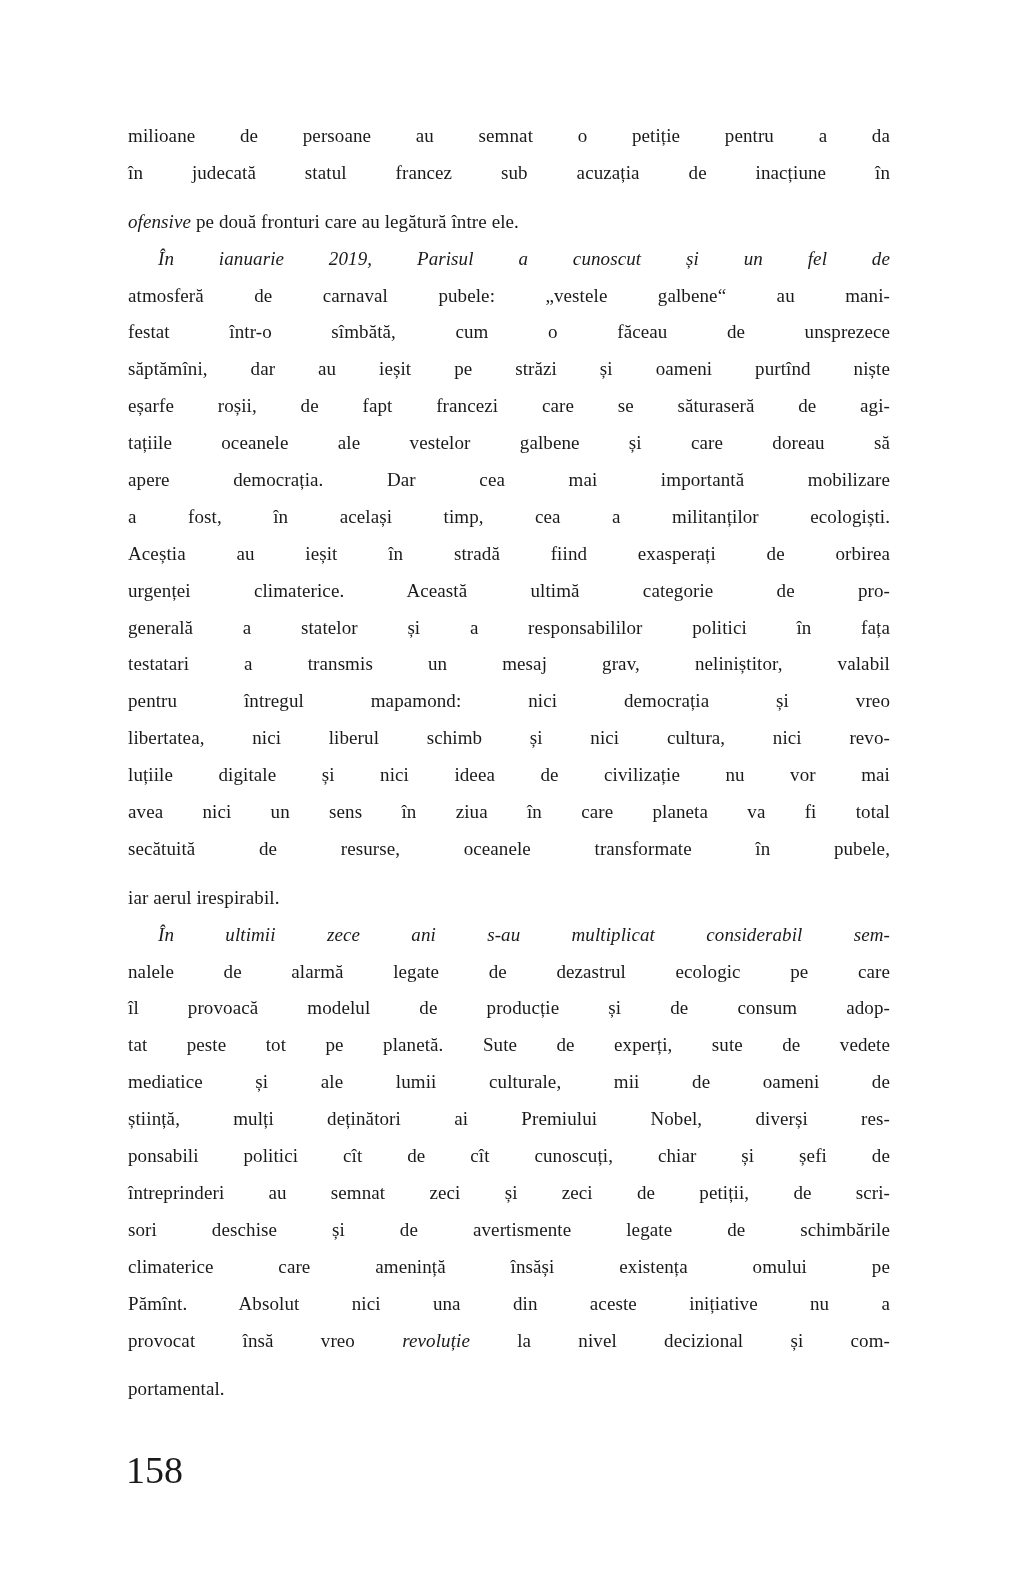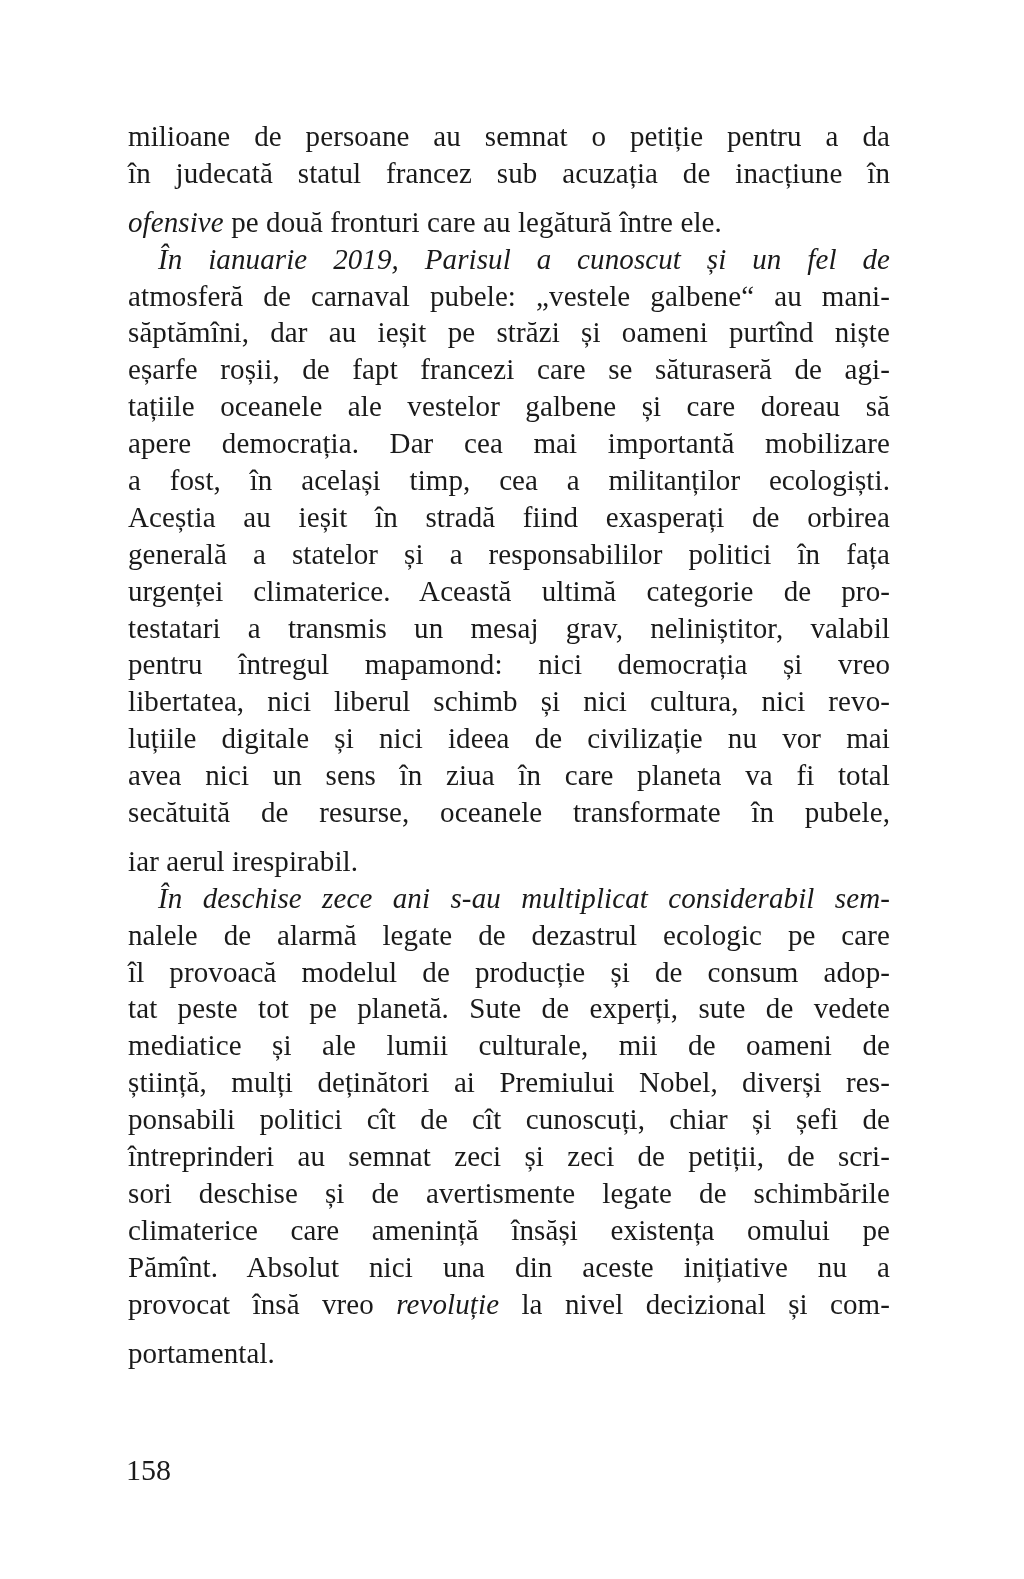--- a/index.html
+++ b/index.html
@@ -18,80 +18,81 @@
     .page {
       position: absolute;
       left: 128px;
       top: 118px;
       width: 762px;
     }
     .line {
       display: block;
       height: 36.9px;
       line-height: 36.9px;
-      font-size: 29px;
+      font-size: 19px;
       white-space: nowrap;
       text-align: justify;
       text-align-last: justify;
       letter-spacing: 0.1px;
     }
     .line.last {
       text-align-last: left;
       margin-top: 12px;
     }
     .line.indent {
       padding-left: 30px;
       font-style: italic;
     }
     .line em {
       font-style: italic;
     }
     .page-number {
       position: absolute;
       left: 126px;
       top: 1452px;
-      font-size: 30px;
+      font-size: 38px;
       line-height: 36px;
       color: #1a1a1a;
       font-family: "Liberation Serif", "DejaVu Serif", serif;
     }
   </style>
 </head>
 <body>
 
 <div class="page">
 
   <div>
     <span class="line">milioane de persoane au semnat o petiție pentru a da</span>
     <span class="line">în judecată statul francez sub acuzația de inacțiune în</span>
     <span class="line last"><em>ofensive</em><span> pe două fronturi care au legătură între ele.</span></span>
   </div>
 
   <div>
     <span class="line indent">În ianuarie 2019, Parisul a cunoscut și un fel de</span>
     <span class="line">atmosferă de carnaval pubele: „vestele galbene“ au mani-</span>
+    <span class="line">festat într-o sîmbătă, cum o făceau de unsprezece</span>
     <span class="line">săptămîni, dar au ieșit pe străzi și oameni purtînd niște</span>
     <span class="line">eșarfe roșii, de fapt francezi care se săturaseră de agi-</span>
     <span class="line">tațiile oceanele ale vestelor galbene și care doreau să</span>
     <span class="line">apere democrația. Dar cea mai importantă mobilizare</span>
     <span class="line">a fost, în același timp, cea a militanților ecologiști.</span>
     <span class="line">Aceștia au ieșit în stradă fiind exasperați de orbirea</span>
+    <span class="line">urgenței climaterice. Această ultimă categorie de pro-</span>
     <span class="line">generală a statelor și a responsabililor politici în fața</span>
-    <span class="line">urgenței climaterice. Această ultimă categorie de pro-</span>
     <span class="line">testatari a transmis un mesaj grav, neliniștitor, valabil</span>
     <span class="line">pentru întregul mapamond: nici democrația și vreo</span>
     <span class="line">libertatea, nici liberul schimb și nici cultura, nici revo-</span>
     <span class="line">luțiile digitale și nici ideea de civilizație nu vor mai</span>
     <span class="line">avea nici un sens în ziua în care planeta va fi total</span>
     <span class="line">secătuită de resurse, oceanele transformate în pubele,</span>
     <span class="line last">iar aerul irespirabil.</span>
   </div>
 
   <div>
-    <span class="line indent">În deschise zece ani s-au multiplicat considerabil sem-</span>
+    <span class="line indent">În ultimii zece ani s-au multiplicat considerabil sem-</span>
     <span class="line">nalele de alarmă legate de dezastrul ecologic pe care</span>
     <span class="line">îl provoacă modelul de producție și de consum adop-</span>
     <span class="line">tat peste tot pe planetă. Sute de experți, sute de vedete</span>
     <span class="line">mediatice și ale lumii culturale, mii de oameni de</span>
     <span class="line">știință, mulți deținători ai Premiului Nobel, diverși res-</span>
     <span class="line">ponsabili politici cît de cît cunoscuți, chiar și șefi de</span>
     <span class="line">întreprinderi au semnat zeci și zeci de petiții, de scri-</span>
     <span class="line">sori deschise și de avertismente legate de schimbările</span>
     <span class="line">climaterice care amenință însăși existența omului pe</span>
     <span class="line">Pămînt. Absolut nici una din aceste inițiative nu a</span>

